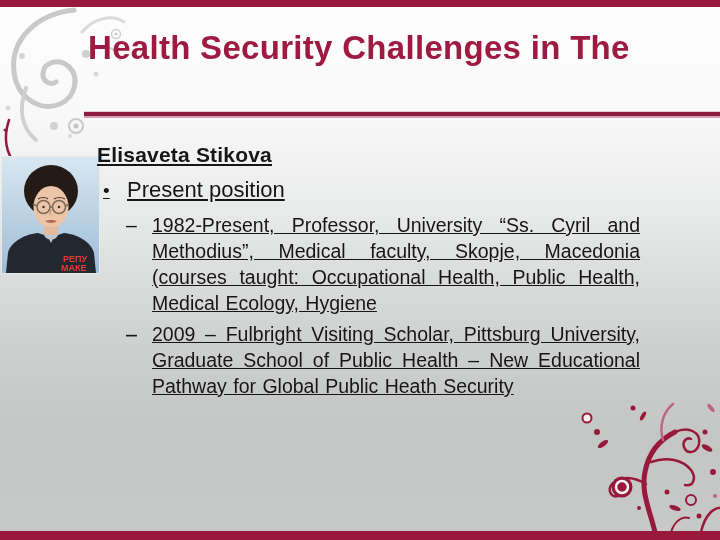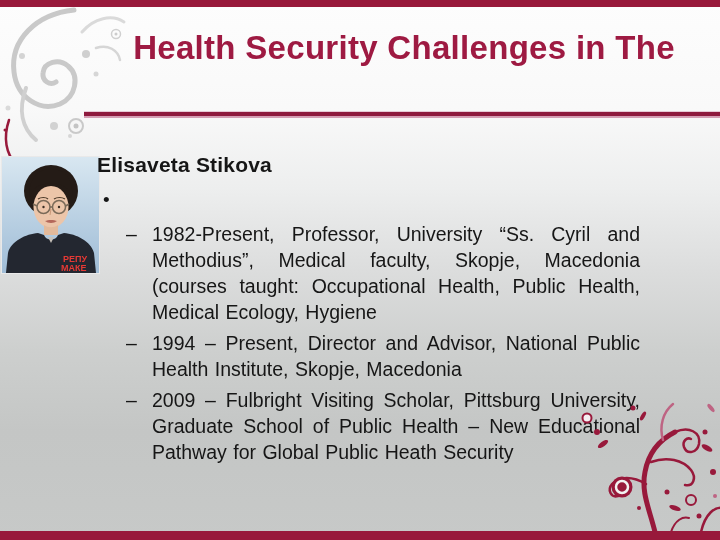--- a/index.html
+++ b/index.html
@@ -19,41 +19,42 @@
     position:absolute; bottom:0; left:0; right:0; height:9px;
     background:#98193B;
   }
   .deco { position:absolute; pointer-events:none; }
   .deco-top-left   { left:-4px; top:4px; }
   .deco-bottom-right { left:575px; top:388px; }
   .deco-red-curl   { left:0; top:118px; }
 
   .title {
     position:absolute; left:88px; top:27px; width:632px;
-    text-align:center; font-weight:bold;
+    text-align:left; font-weight:bold;
     font-size:33px; line-height:41px;
     color:#9E1A42; letter-spacing:0.3px;
   }
   .title-rule {
     position:absolute; left:84px; right:0; top:111px;
     height:7px; box-sizing:border-box;
     background:#8E1A3E;
     border-top:1px solid #E6CAD6;
     border-bottom:2px solid #D49EB4;
   }
 
   .photo {
     position:absolute; left:2px; top:157px;
     width:97px; height:116px;
     box-shadow:0 0 0 1px #E9E9E9;
   }
 
   .content {
-    position:absolute; left:97px; top:152px; width:612px;
+    position:absolute; left:97px; top:142px; width:612px;
     color:#161616;
+    text-decoration:underline;
   }
   .speaker-name {
     font-size:21px; font-weight:bold; line-height:25px; letter-spacing:0.2px;
   }
   .bullet-row {
     margin-top:9px; display:flex; align-items:baseline;
     font-size:22px; line-height:27px;
   }
   .bullet-marker {
     flex:0 0 24px; padding-left:6px; font-size:19px;
@@ -135,29 +136,29 @@
     <path d="M4,116 L6,96 C9,84 24,77 36,76 L42,78 C44,84 54,84 56,78 L62,76 C74,77 89,84 92,96 L94,116 Z" fill="#232730"></path>
     <path d="M46,80 L49,86 L52,80 Z" fill="#C8C2BA"></path>
     <text x="61" y="105" font-size="9" font-weight="bold" fill="#E53935">РЕПУ</text>
     <text x="59" y="114" font-size="9" font-weight="bold" fill="#E53935">МАКЕ</text>
   </svg>
 
   <div class="content">
     <div class="speaker-name">Elisaveta Stikova</div>
     <div class="bullet-row">
       <span class="bullet-marker">•</span>
+      <span>Present position</span>
     </div>
     <ul class="sub-list">
       <li>
         <span class="dash-marker">–</span>
         <span>1982-Present, Professor, University “Ss. Cyril and Methodius”, Medical faculty, Skopje, Macedonia (courses taught: Occupational Health, Public Health, Medical Ecology, Hygiene</span>
       </li>
       <li>
         <span class="dash-marker">–</span>
-        <span>1994 – Present, Director and Advisor, National Public Health Institute, Skopje, Macedonia</span>
       </li>
       <li>
         <span class="dash-marker">–</span>
         <span>2009 – Fulbright Visiting Scholar, Pittsburg University, Graduate School of Public Health – New Educational Pathway for Global Public Heath Security</span>
       </li>
     </ul>
   </div>
 
   <svg class="deco deco-bottom-right" width="145" height="144" viewBox="0 0 145 144">
     <g fill="none" stroke="#98193B" stroke-linecap="round">

